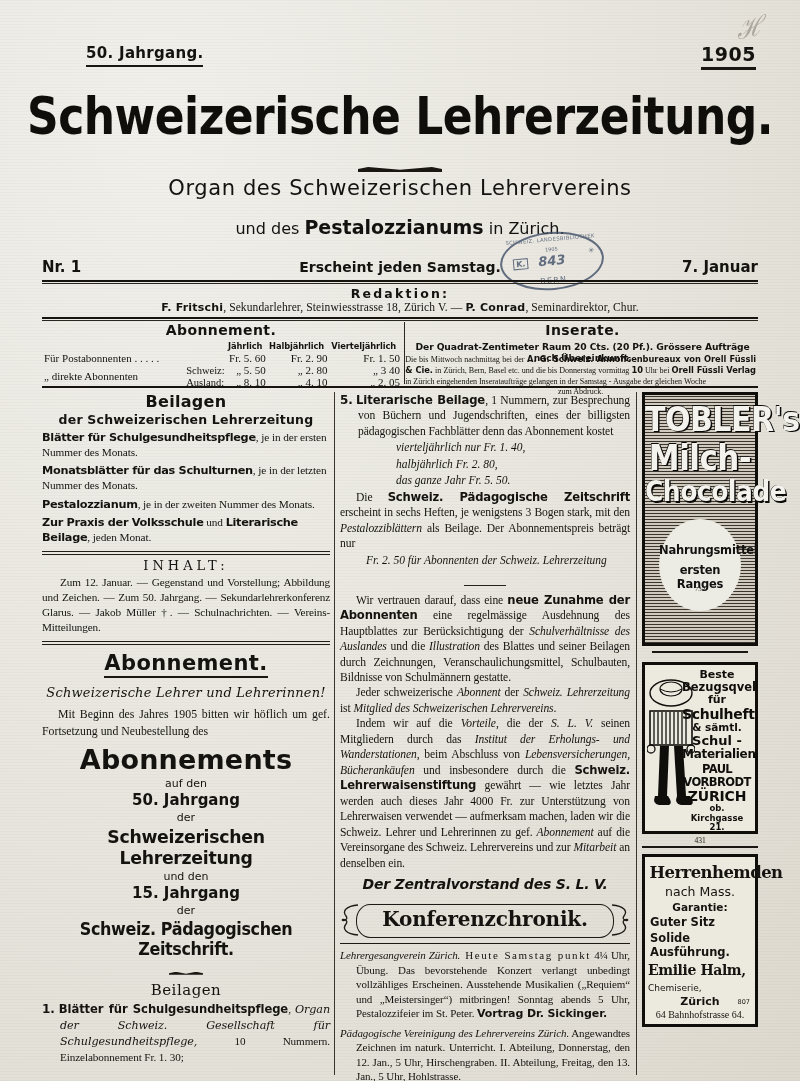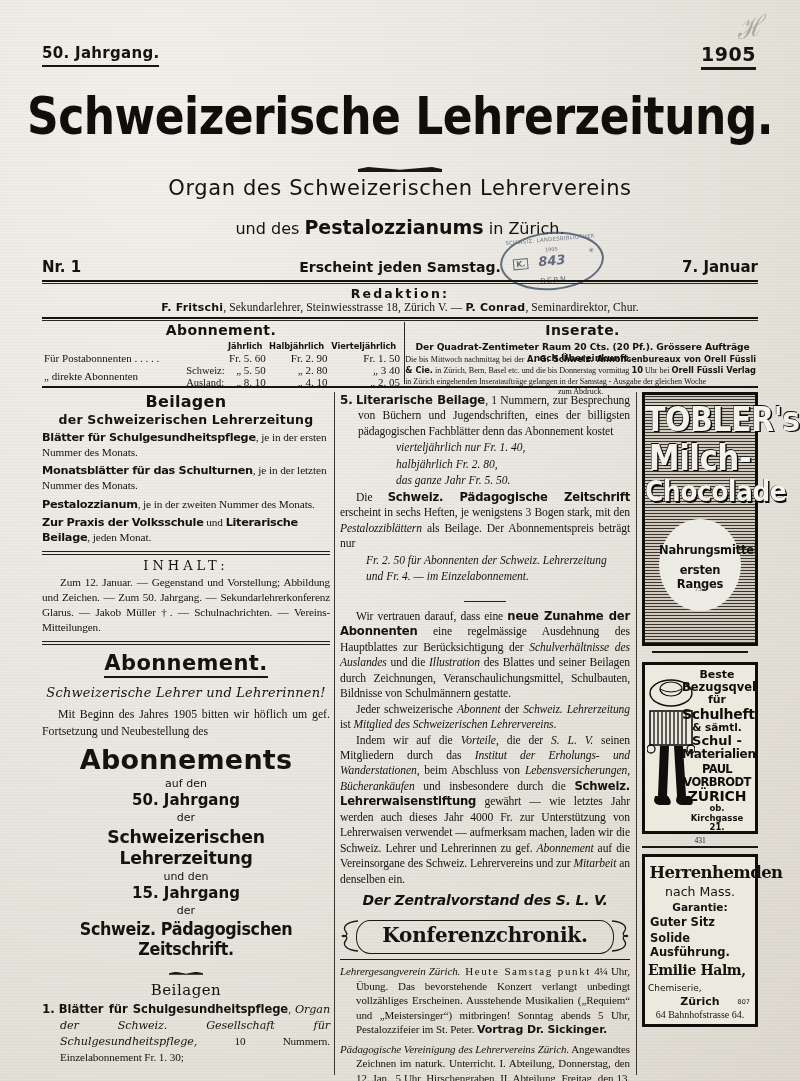--- a/index.html
+++ b/index.html
@@ -13,21 +13,21 @@
   
   .paper{
     position:absolute;inset:0;
     background:
       repeating-linear-gradient(0deg, rgba(0,0,0,0.022) 0px, rgba(0,0,0,0.022) 1px, rgba(255,255,255,0) 1px, rgba(255,255,255,0) 3px),
       radial-gradient(ellipse at 20% 12%, #f2f0ea 0%, #e9e7e0 45%, #ddd9cf 100%);
   }
   .sheet{position:absolute;inset:0;}
 
   
-  .top-line{position:absolute;display:flex;align-items:center;}
+  .top-line{position:absolute;display:flex;align-items:center;margin-left:44px;}
   .jahrgang{left:42px;top:44px;font-family:"DejaVu Sans",sans-serif;font-weight:bold;font-size:15px;letter-spacing:.3px;}
   .jahrgang .ul{display:block;border-bottom:2px solid #1a1713;width:100%;margin-top:3px;}
   .year{right:44px;top:43px;font-family:"DejaVu Sans",sans-serif;font-weight:bold;font-size:19px;letter-spacing:.5px;}
   .year .ul{display:block;border-bottom:3px solid #1a1713;width:100%;margin-top:2px;}
 
   .masthead{
     position:absolute;left:0;right:0;top:86px;text-align:center;
     font-family:"DejaVu Sans",sans-serif;
     font-weight:bold;font-size:44px;letter-spacing:-0.5px;
     color:#100e0b;
@@ -365,21 +365,20 @@
         <b>Literarische Beilage</b><span>, 1 Nummern, zur Besprechung von Büchern und Jugendschriften, eines der billigsten pädagogischen Fachblätter denn das Abonnement kostet</span>
       </div>
       <div class="price-l">vierteljährlich nur Fr. 1. 40,</div>
       <div class="price-l">halbjährlich Fr. 2. 80,</div>
       <div class="price-l">das ganze Jahr Fr. 5. 50.</div>
 
       <div class="mc-p ind" style="margin-top:2px;">
         <span>Die </span><b>Schweiz. Pädagogische Zeitschrift</b><span> erscheint in sechs Heften, je wenigstens 3 Bogen stark, mit den </span><i>Pestalozziblättern</i><span> als Beilage. Der Abonnementspreis beträgt nur</span>
       </div>
       <div class="price-l2">Fr. 2. 50 für Abonnenten der Schweiz. Lehrerzeitung</div>
-      <div class="price-l2">und Fr. 4. — im Einzelabonnement.</div>
 
       <div class="divider-sm"><span></span></div>
 
       <div class="mc-p ind">
         <span>Wir vertrauen darauf, dass eine </span><b>neue Zunahme der Abonnenten</b><span> eine regelmässige Ausdehnung des Hauptblattes zur Berücksichtigung der </span><i>Schulverhältnisse des Auslandes</i><span> und die </span><i>Illustration</i><span> des Blattes und seiner Beilagen durch Zeichnungen, Veranschaulichungsmittel, Schulbauten, Bildnisse von Schulmännern gestatte.</span>
       </div>
 
       <div class="mc-p ind">
         <span>Jeder schweizerische </span><i>Abonnent</i><span> der </span><i>Schweiz. Lehrerzeitung</i><span> ist </span><i>Mitglied des Schweizerischen Lehrervereins</i><span>.</span>
       </div>

